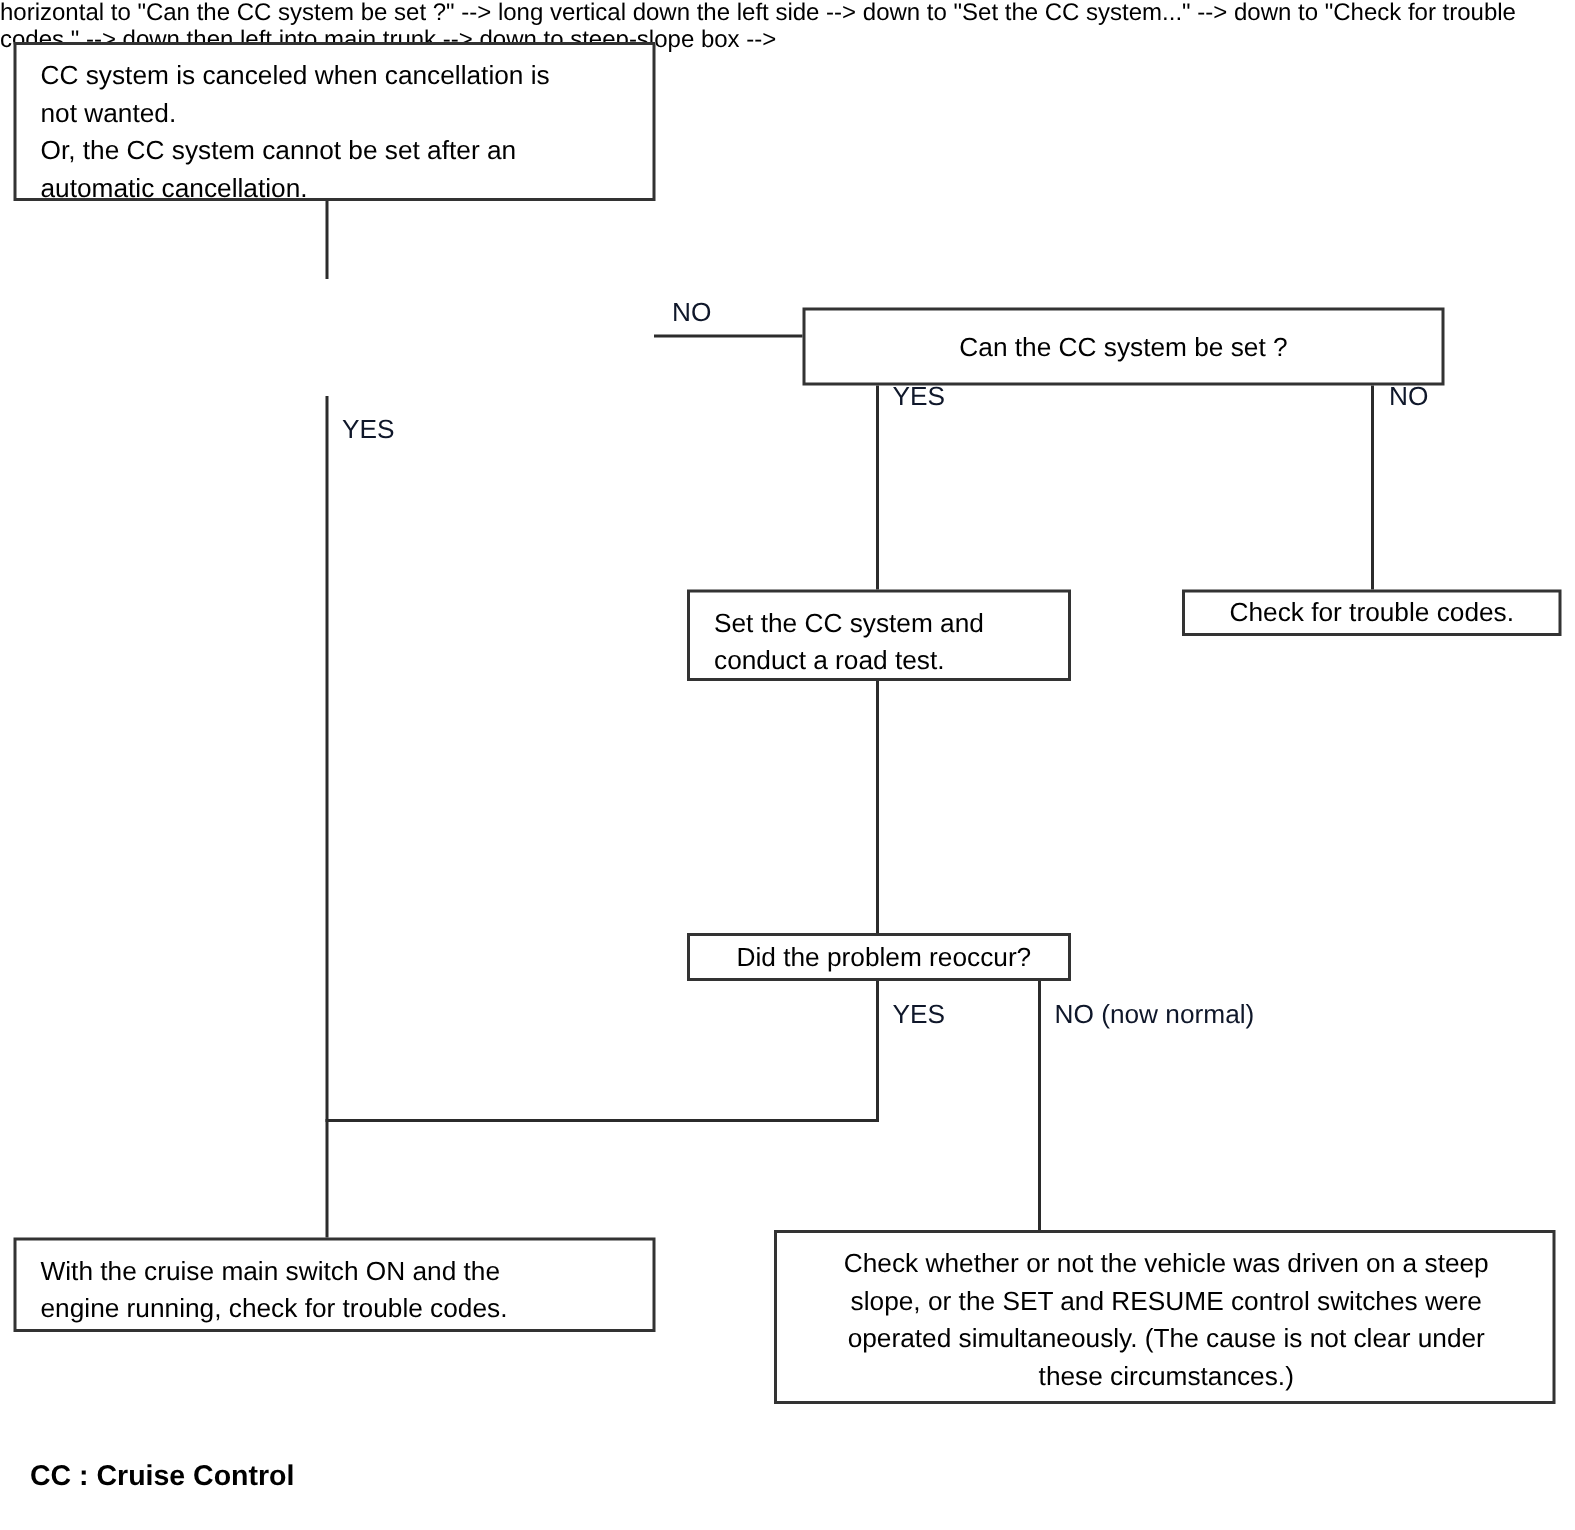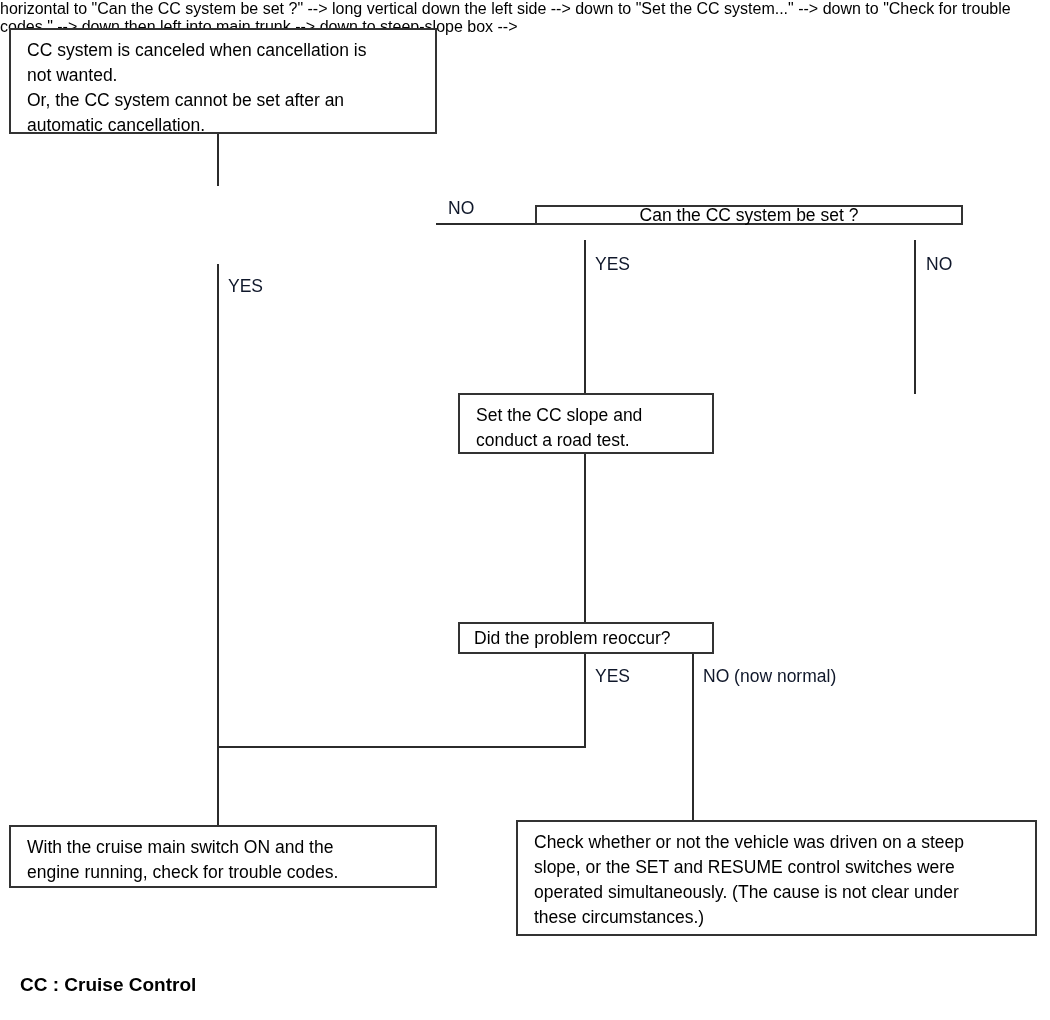--- a/index.html
+++ b/index.html
@@ -115,32 +115,33 @@
   <div class="edge-label" style="left:703px; top:666px;">NO (now normal)</div>
 
   
 
   <div class="node pad" style="left:9px; top:28px; width:428px; height:106px;">CC system is canceled when cancellation is
 not wanted.
 Or, the CC system cannot be set after an
 automatic cancellation.</div>
 
 
-  <div class="node center" style="left:535px; top:205px; width:428px; height:20px;text-align:right;">Can the CC system be set ?</div>
+  <div class="node center" style="left:535px; top:205px; width:428px; height:52px;text-align:right;">Can the CC system be set ?</div>
 
-  <div class="node pad" style="left:458px; top:393px; width:256px; height:61px;">Set the CC slope and
+  <div class="node pad" style="left:458px; top:393px; width:256px; height:61px;">Set the CC system and
 conduct a road test.</div>
 
+  <div class="node center" style="left:788px; top:393px; width:253px; height:31px;">Check for trouble codes.</div>
 
-  <div class="node vcenter" style="left:458px; top:622px; width:256px; height:32px; padding-left:14px;">Did the problem reoccur?</div>
+  <div class="node vcenter" style="left:458px; top:622px; width:256px; height:32px; padding-left:31px;">Did the problem reoccur?</div>
 
   <div class="node pad" style="left:9px; top:825px; width:428px; height:63px;">With the cruise main switch ON and the
 engine running, check for trouble codes.</div>
 
-  <div class="node pad" style="left:516px; top:820px; width:521px; height:116px;">Check whether or not the vehicle was driven on a steep
+  <div class="node pad" style="left:516px; top:820px; width:521px; height:116px;text-align:center;">Check whether or not the vehicle was driven on a steep
 slope, or the SET and RESUME control switches were
 operated simultaneously. (The cause is not clear under
 these circumstances.)</div>
 
   
 
   <div class="footnote" style="left:20px; top:974px;">CC : Cruise Control</div>
 
 </div>
 

